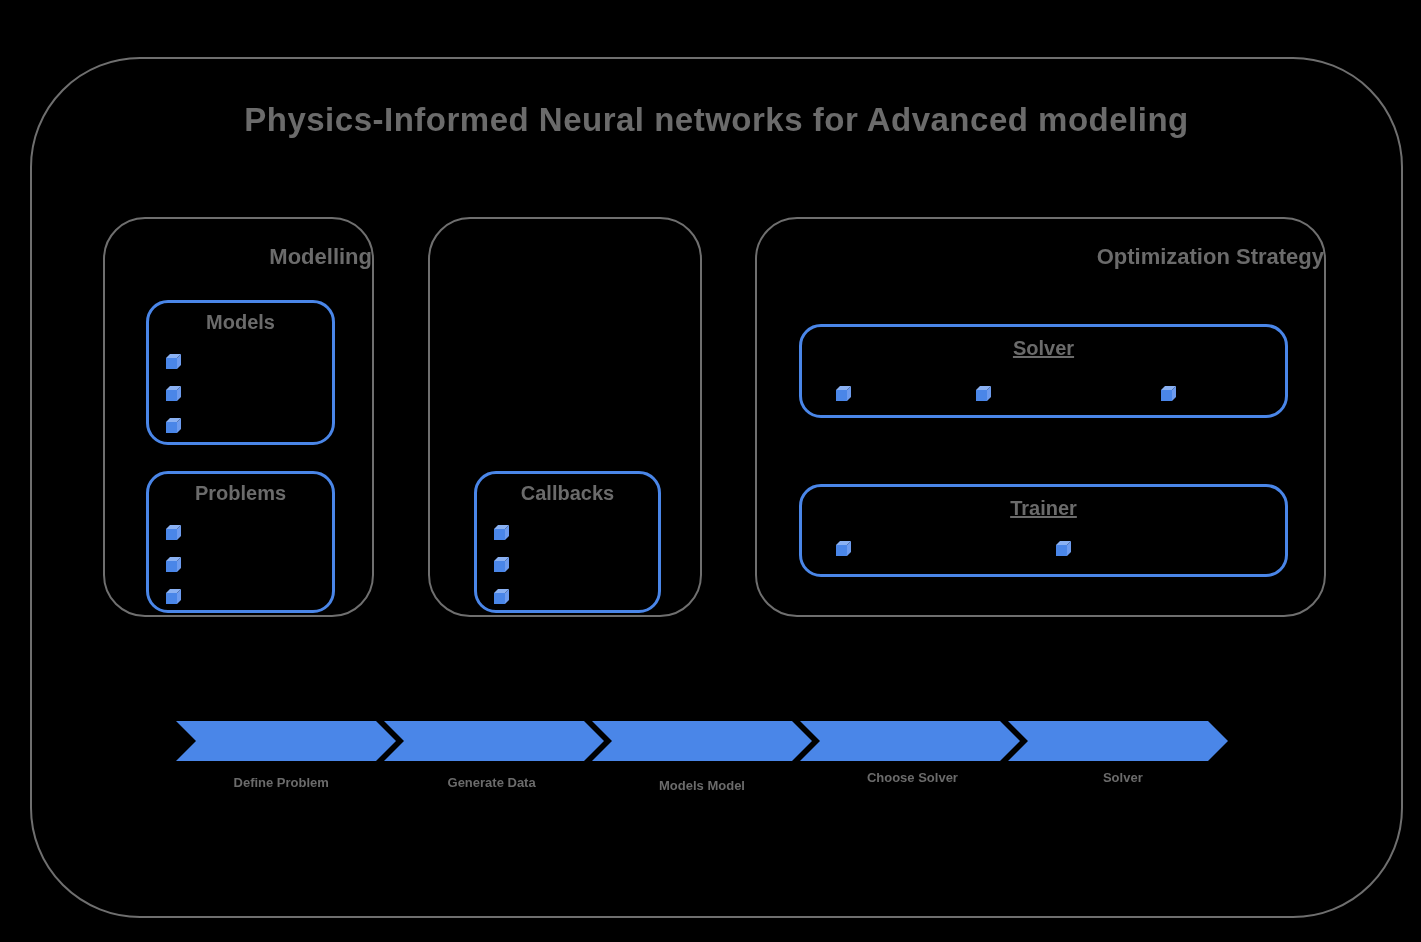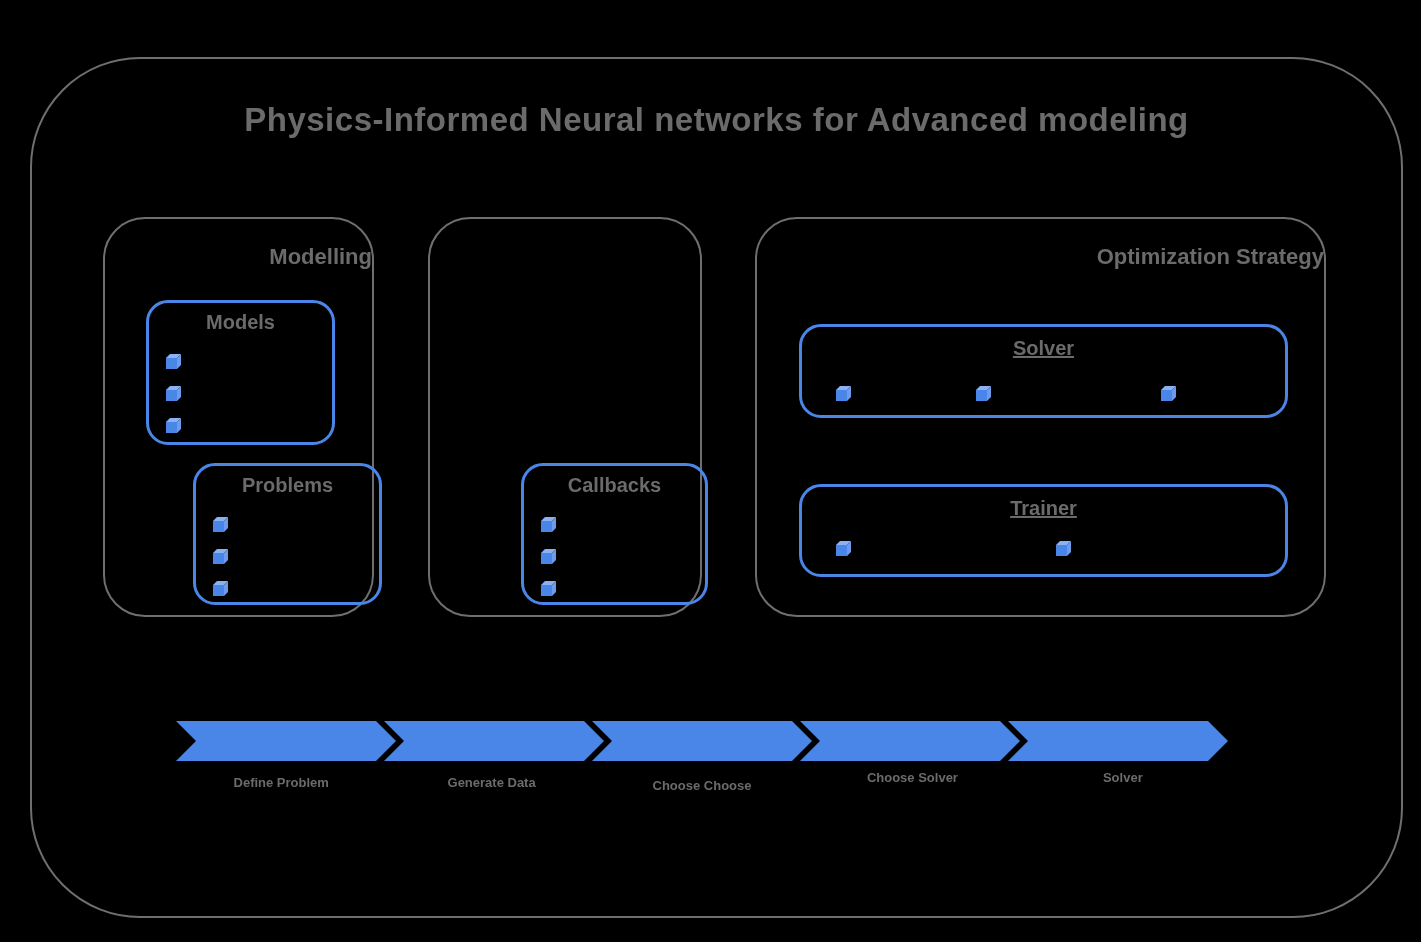--- a/index.html
+++ b/index.html
@@ -57,21 +57,21 @@
   }
   .bluebox {
     position: absolute;
     border: 3px solid var(--accent);
     border-radius: 22px;
   }
   .tall-box { width: 189px; height: 145px; }
   #group-modelling .bluebox { left: 41px; }
   #group-features  .bluebox { left: 44px; width: 187px; }
   .row1 { top: 81px; }
-  .row2 { top: 244px; height: 142px; margin-left: 47px; }
+  .row2 { top: 252px; height: 142px; }
   .wide-box { left: 42px; width: 489px; height: 94px; }
   #box-solver  { top: 105px; }
   #box-trainer { top: 265px; height: 93px; }
   .box-label {
     margin-top: 8px;
     text-align: center;
     font-size: 20px;
   }
   .wide-box .box-label { margin-top: 10px; text-decoration: underline; }
   .vbullets {
@@ -250,18 +250,18 @@
     <polygon points="0,0 200,0 220,20 200,40 0,40 20,20"></polygon>
     <polygon points="208,0 408,0 428,20 408,40 208,40 228,20"></polygon>
     <polygon points="416,0 616,0 636,20 616,40 416,40 436,20"></polygon>
     <polygon points="624,0 824,0 844,20 824,40 624,40 644,20"></polygon>
     <polygon points="832,0 1032,0 1052,20 1032,40 832,40 852,20"></polygon>
   </svg>
 
   <div class="pipeline-labels">
     <div class="pipeline-step">Define Problem</div>
     <div class="pipeline-step">Generate Data</div>
-    <div class="pipeline-step">Choose Choose</div>
+    <div class="pipeline-step">Models Model</div>
     <div class="pipeline-step">Choose Solver</div>
     <div class="pipeline-step">Solver</div>
   </div>
 
 </div>
 
 </body></html>

